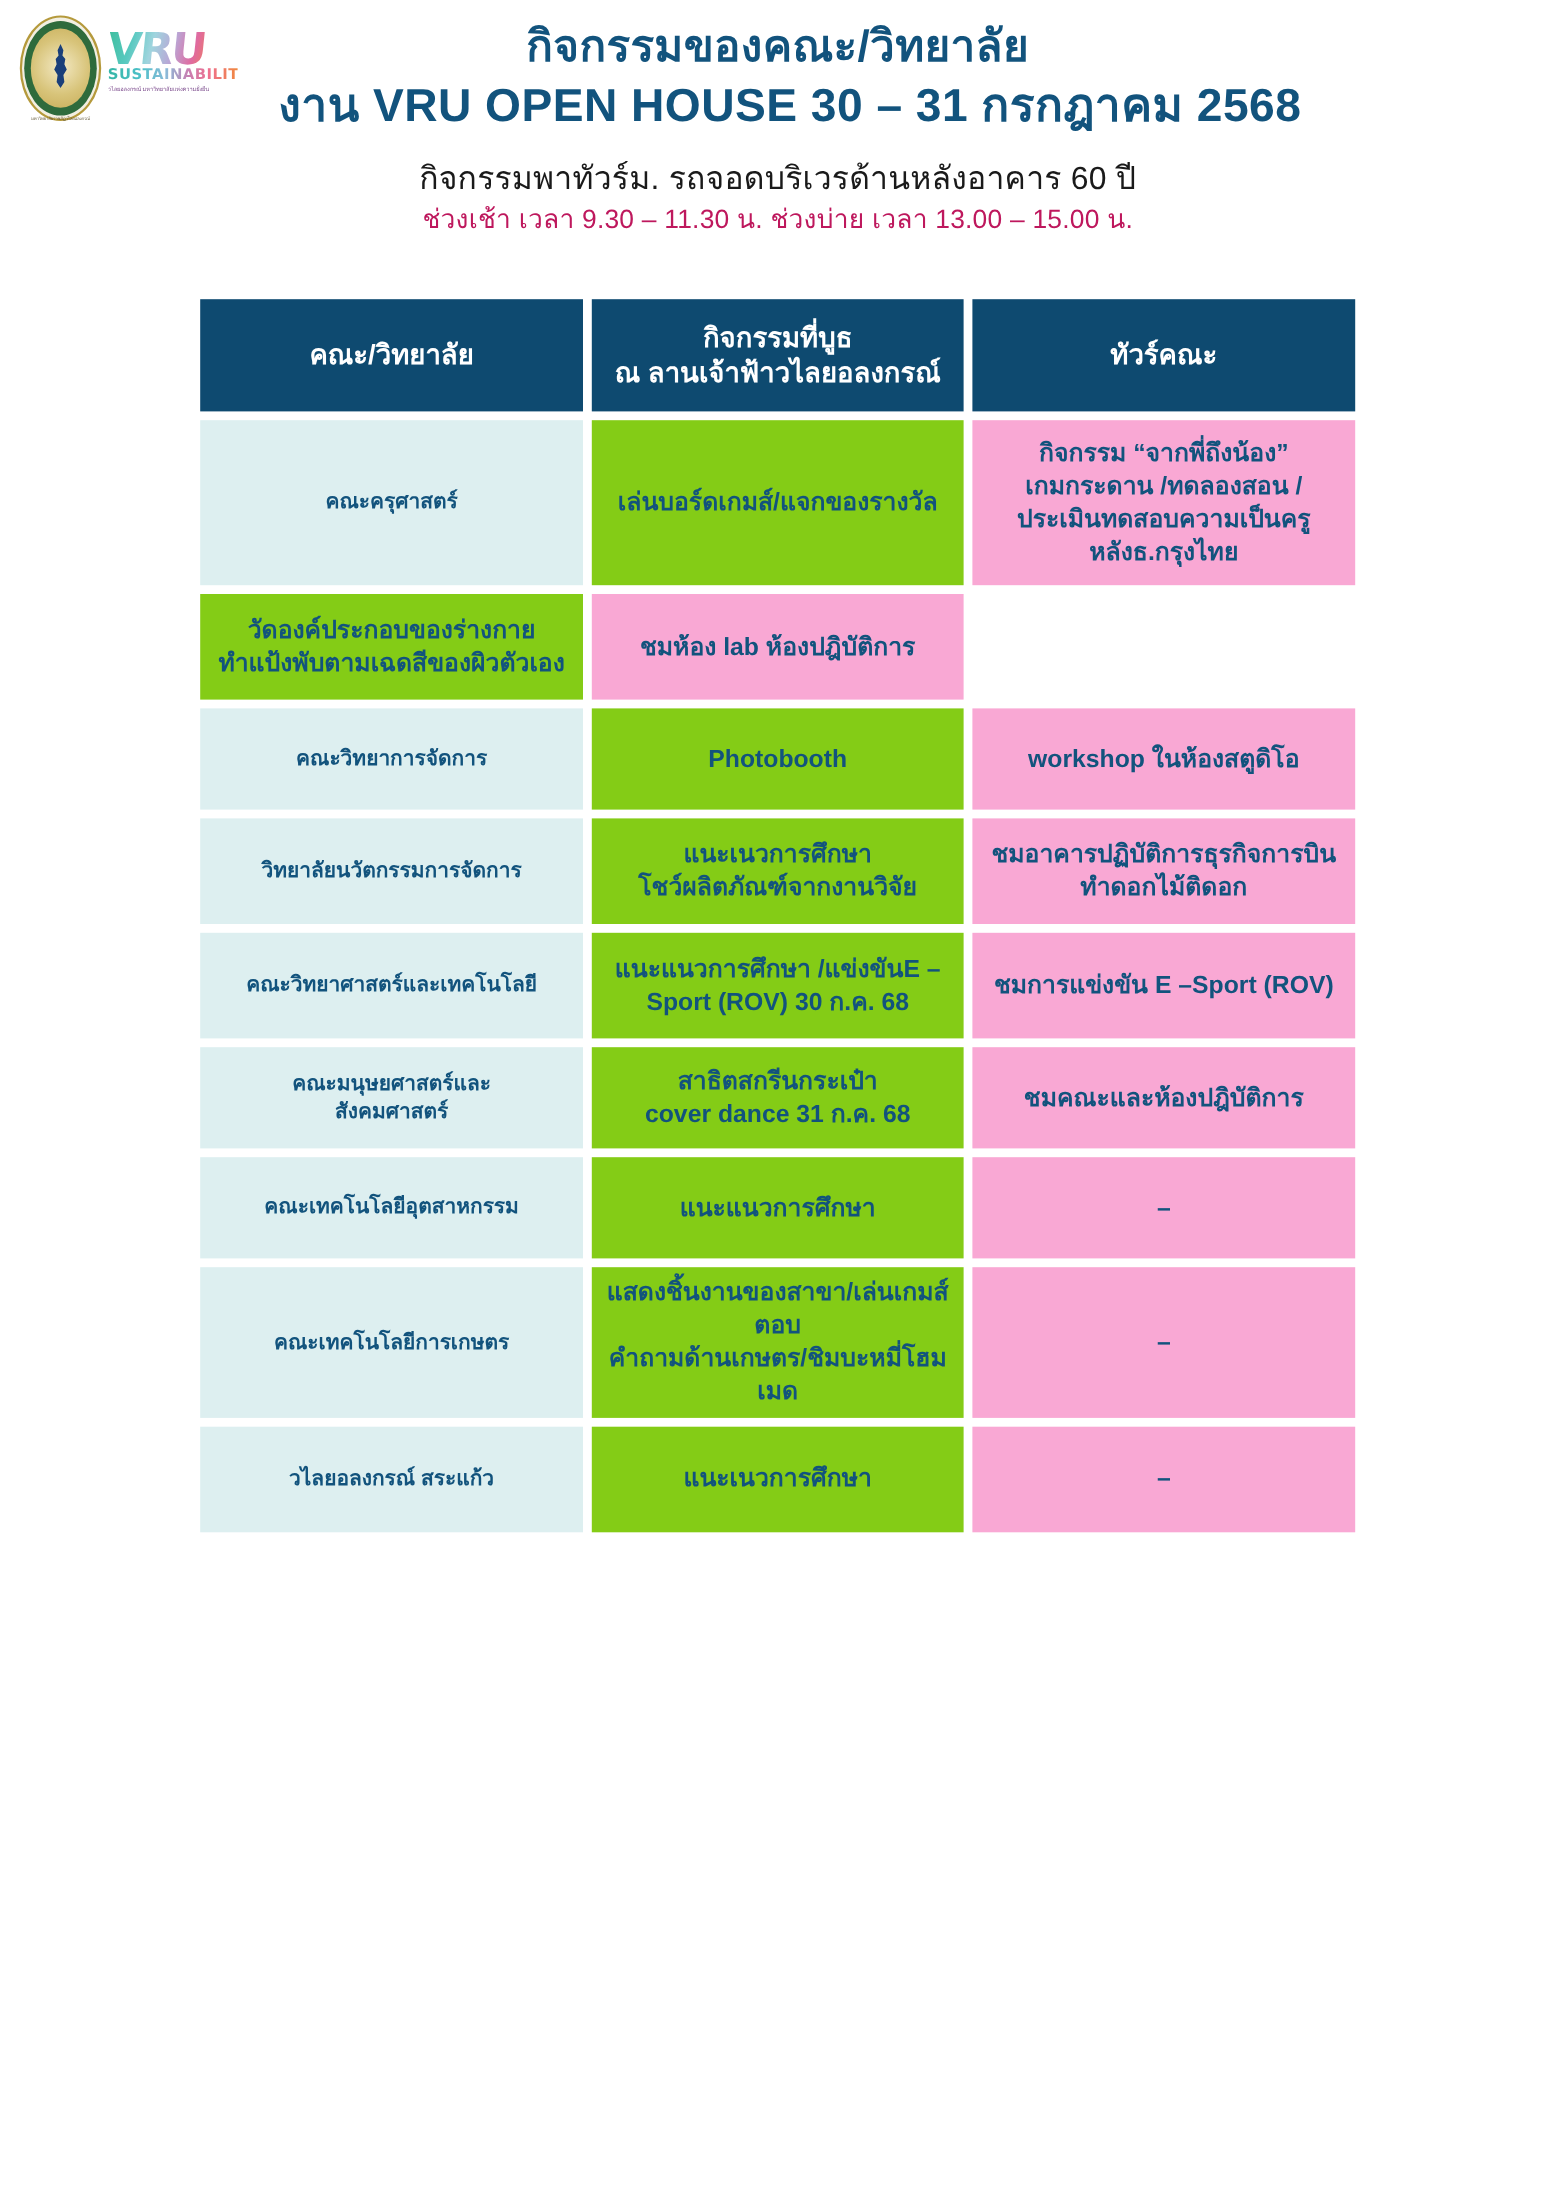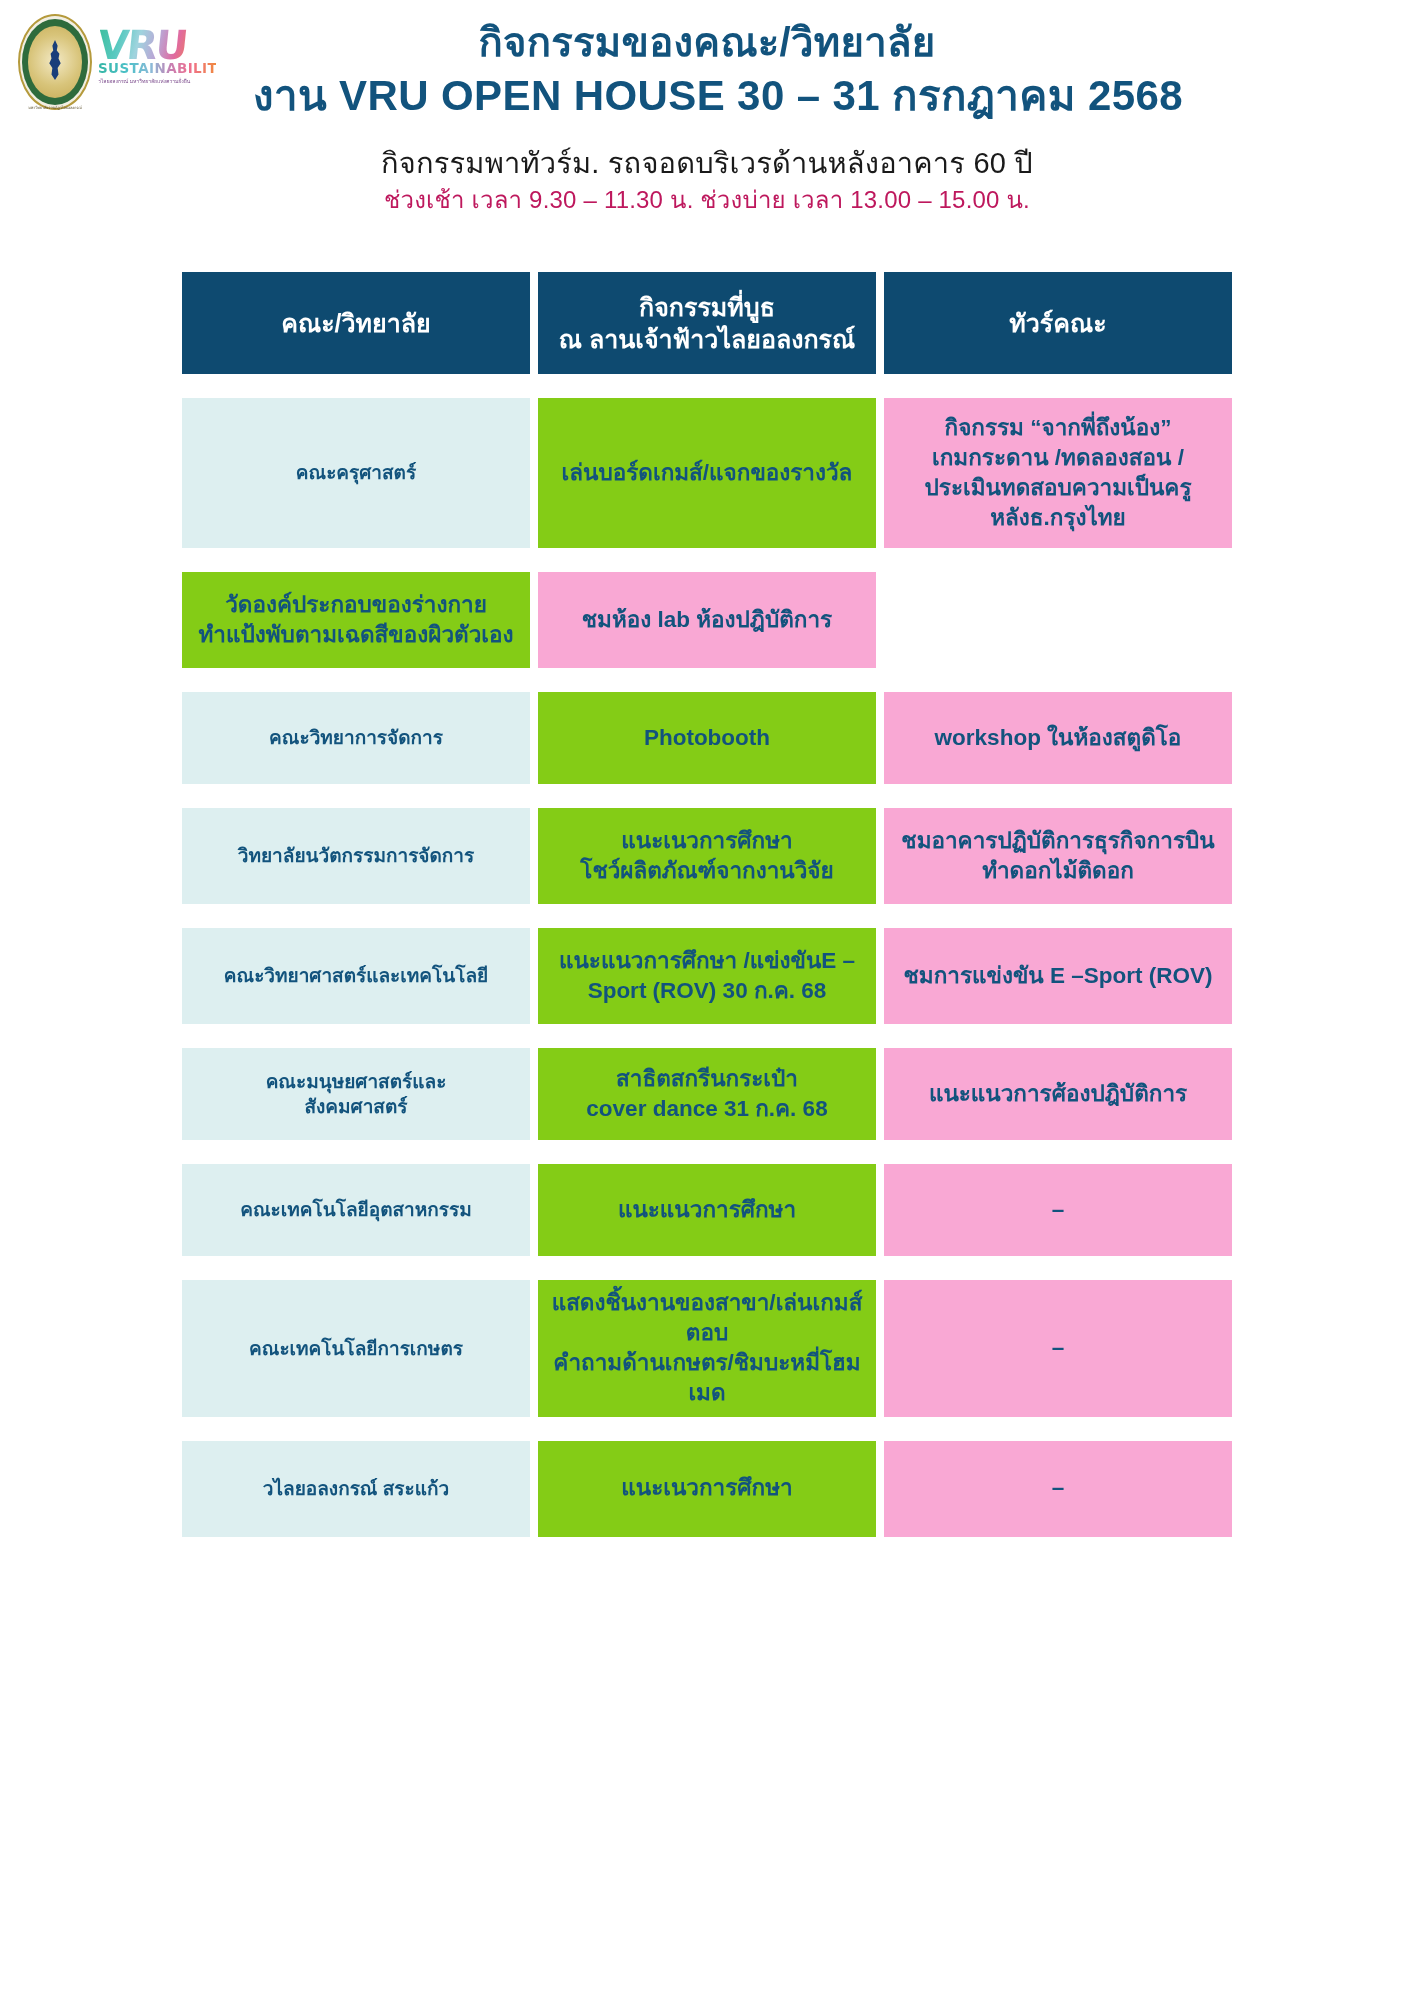--- a/index.html
+++ b/index.html
@@ -86,21 +86,21 @@
   .sub2 {
     font-size:24px; color:#be185d; line-height:1.32;
     margin-top:2px; letter-spacing:0.2px;
   }
 
   
   .table {
     margin:22px auto 0 auto;
     width:1050px;
     display:flex; flex-direction:column;
-    gap:24px;
+    gap:8px;
   }
   .row { display:grid; grid-template-columns:348px 338px 348px; gap:8px; }
 
   .cell {
     display:flex; align-items:center; justify-content:center;
     text-align:center;
     padding:8px 12px;
     color:#12537d;
     font-weight:bold;
     line-height:1.34;
@@ -196,21 +196,21 @@
       <div class="cell c2 multi">แนะแนวการศึกษา /แข่งขันE –
 Sport  (ROV) 30 ก.ค. 68</div>
       <div class="cell c3 multi">ชมการแข่งขัน E –Sport  (ROV)</div>
     </div>
 
     <div class="row body">
       <div class="cell c1 multi">คณะมนุษยศาสตร์และ
 สังคมศาสตร์</div>
       <div class="cell c2 multi">สาธิตสกรีนกระเป๋า
 cover dance  31 ก.ค. 68</div>
-      <div class="cell c3 multi">แนะแนวการศ้องปฎิบัติการ</div>
+      <div class="cell c3 multi">ชมคณะและห้องปฎิบัติการ</div>
     </div>
 
     <div class="row body">
       <div class="cell c1 multi">คณะเทคโนโลยีอุตสาหกรรม</div>
       <div class="cell c2 multi">แนะแนวการศึกษา</div>
       <div class="cell c3 multi dash">–</div>
     </div>
 
     <div class="row body r-mid">
       <div class="cell c1 multi">คณะเทคโนโลยีการเกษตร</div>

